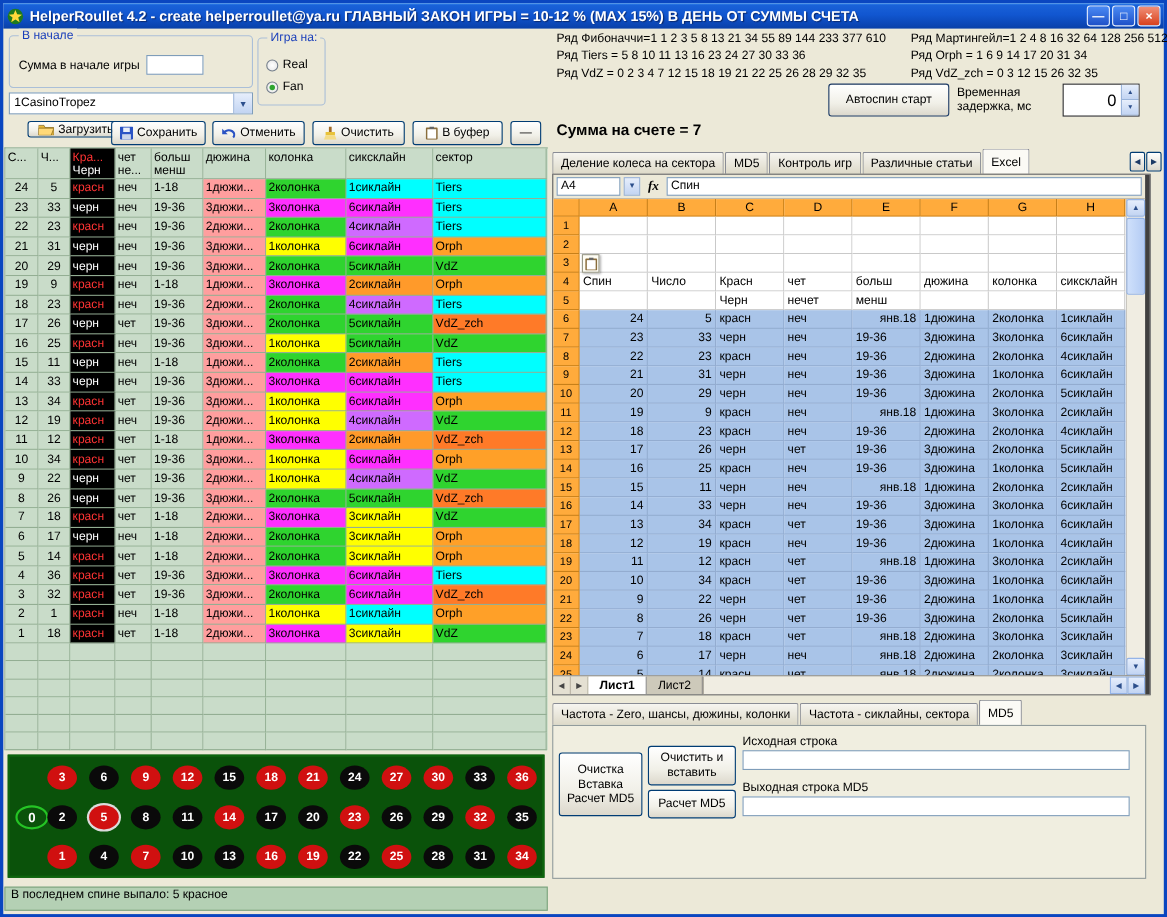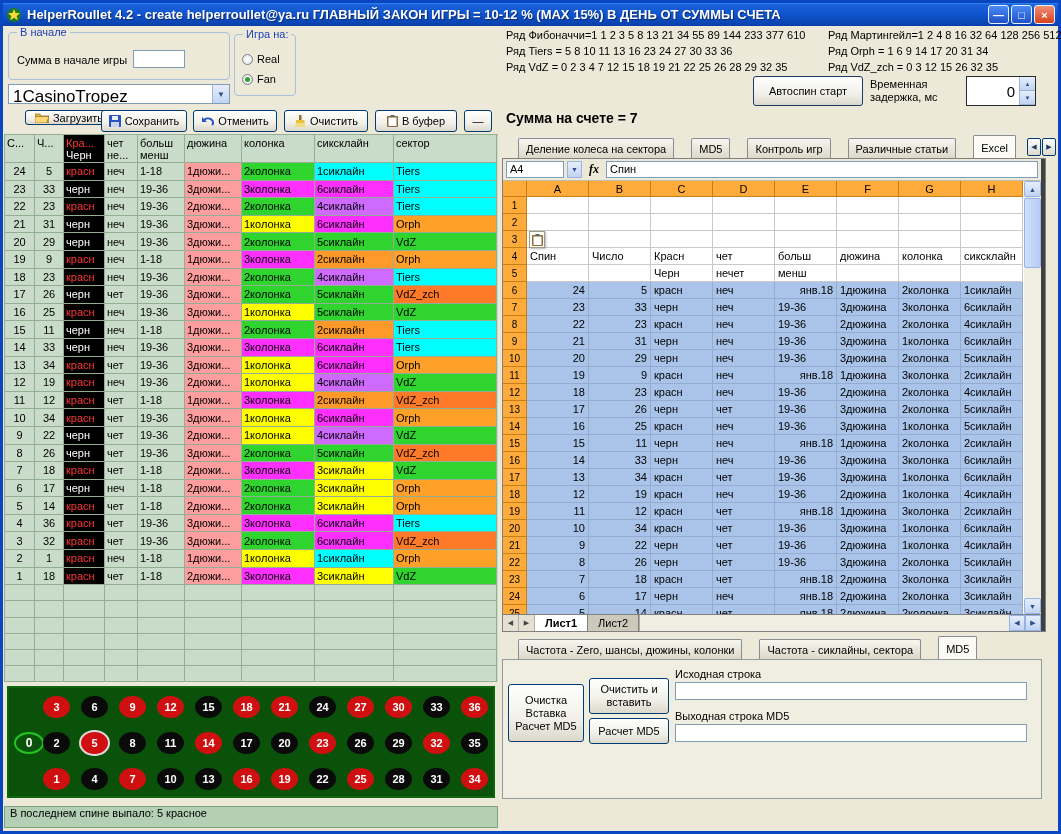--- a/index.html
+++ b/index.html
@@ -19,21 +19,21 @@
 #grp-start{left:5px;top:6px;width:222px;height:48px;}
 #grp-start .lbl{position:absolute;left:8px;top:21px;font-size:11px;}
 #sum-input{position:absolute;left:124px;top:17px;width:52px;height:18px;}
 .txt{background:#fff;border:1px solid #7f9db9;font-size:11px;padding:1px 3px;font-family:"Liberation Sans",sans-serif;}
 #grp-game{left:231px;top:8px;width:62px;height:62px;}
 #radios{position:absolute;left:7px;top:14px;}
 .radio-row{display:flex;align-items:center;gap:4px;height:20px;font-size:11px;}
 .radio{width:11px;height:11px;border-radius:50%;border:1px solid #747e8c;background:radial-gradient(#fff,#e4e4e4);position:relative;}
 .radio.sel::after{content:'';position:absolute;left:2px;top:2px;width:5px;height:5px;border-radius:50%;background:#2fa52f;}
 .combo{position:absolute;left:5px;top:58px;width:222px;height:20px;background:#fff;border:1px solid #7f9db9;display:flex;}
-.combo-val{flex:1;font-size:17px;padding:2px 4px;white-space:nowrap;overflow:hidden;}
+.combo-val{flex:1;font-size:11px;padding:2px 4px;white-space:nowrap;overflow:hidden;}
 .combo-arrow{width:17px;border-left:1px solid #9ab4da;background:linear-gradient(#e6eefc,#c2d4f2);color:#2c4f8c;font-size:8px;display:flex;align-items:center;justify-content:center;}
 #btnrow{position:absolute;left:0;top:84px;width:496px;height:22px;}
 .xpbtn{border:1px solid #003c74;border-radius:3px;background:linear-gradient(180deg,#fff,#f1f0e8 60%,#dcd8cc);font-size:11px;font-family:"Liberation Sans",sans-serif;display:flex;align-items:center;justify-content:center;gap:4px;color:#000;cursor:default;white-space:nowrap;}
 .bicon{display:flex;align-items:center;}
 
 #spins-table{position:absolute;left:1px;top:108px;width:494px;border-left:1px solid #93ae93;border-top:1px solid #93ae93;background:#c9dcc9;}
 .trow{display:grid;grid-template-columns:30px 29px 41px 33px 47px 57px 73px 79px 103px;}
 .thead{height:28px;}
 .tcell{border-right:1px solid #93ae93;border-bottom:1px solid #93ae93;font-size:11px;padding:0 2px;overflow:hidden;white-space:nowrap;display:flex;align-items:center;color:#000;background:#c9dcc9;}
 .tcell.pg{background:#c9dcc9;}
@@ -59,21 +59,21 @@
 #autospin-btn{position:absolute;left:253px;top:50px;width:110px;height:30px;border-color:#1c3a66;}
 #delay-label{position:absolute;left:370px;top:52px;width:92px;font-size:11px;line-height:13px;}
 #delay-spinner{position:absolute;left:466px;top:50px;width:70px;height:30px;border:1px solid #2a2a2a;background:#fff;display:flex;}
 .spin-val{flex:1;font-size:15px;display:flex;align-items:center;justify-content:flex-end;padding-right:4px;}
 .spin-btns{width:16px;display:flex;flex-direction:column;border-left:1px solid #9ab4da;}
 .spin-btn{flex:1;font-size:6px;display:flex;align-items:center;justify-content:center;background:linear-gradient(#e6eefc,#c2d4f2);color:#2c4f8c;border-bottom:1px solid #9ab4da;}
 .balance{position:absolute;left:6px;top:84px;font-size:14px;font-weight:bold;}
 .strip{display:flex;align-items:flex-end;}
 #main-tabs{position:absolute;left:2px;top:108px;height:24px;}
 #bottom-tabs{position:absolute;left:2px;top:610px;height:23px;}
-.tab{border:1px solid #898c95;border-bottom:none;border-radius:2px 2px 0 0;background:linear-gradient(#f6f5f0,#ddd9c8);height:20px;line-height:20px;padding:0 7px;font-size:11px;margin-right:1px;white-space:nowrap;margin-left:16px;}
+.tab{border:1px solid #898c95;border-bottom:none;border-radius:2px 2px 0 0;background:linear-gradient(#f6f5f0,#ddd9c8);height:20px;line-height:20px;padding:0 7px;font-size:11px;margin-right:1px;white-space:nowrap;}
 .tab.active{background:#fbfaf5;height:23px;line-height:24px;}
 .tab-arrows{position:absolute;left:527px;top:112px;display:flex;gap:1px;}
 .tarrow{width:14px;height:18px;border:1px solid #003c74;border-radius:2px;background:linear-gradient(#fff,#dcd8cc);font-size:7px;display:flex;align-items:center;justify-content:center;color:#1c3a66;}
 
 .excel-panel{position:absolute;left:2px;top:132px;width:544px;height:474px;border:1px solid #808080;background:#404040;}
 .xl-toolbar{position:absolute;left:0;top:0;width:538px;height:22px;display:flex;align-items:center;gap:3px;padding:2px 3px;background:#ece9d8;border-bottom:1px solid #c0bcae;}
 .namebox{width:58px;height:17px;background:#fff;border:1px solid #7f9db9;font-size:11px;padding:1px 3px;}
 .nb-arrow{width:15px;height:17px;background:linear-gradient(#e6eefc,#c2d4f2);border:1px solid #9ab4da;color:#2c4f8c;font-size:7px;display:flex;align-items:center;justify-content:center;}
 .fx{font-family:"Liberation Serif",serif;font-style:italic;font-weight:bold;font-size:12px;width:18px;text-align:center;}
 .formulabar{flex:1;height:17px;background:#fff;border:1px solid #7f9db9;font-size:11px;padding:1px 3px;}

